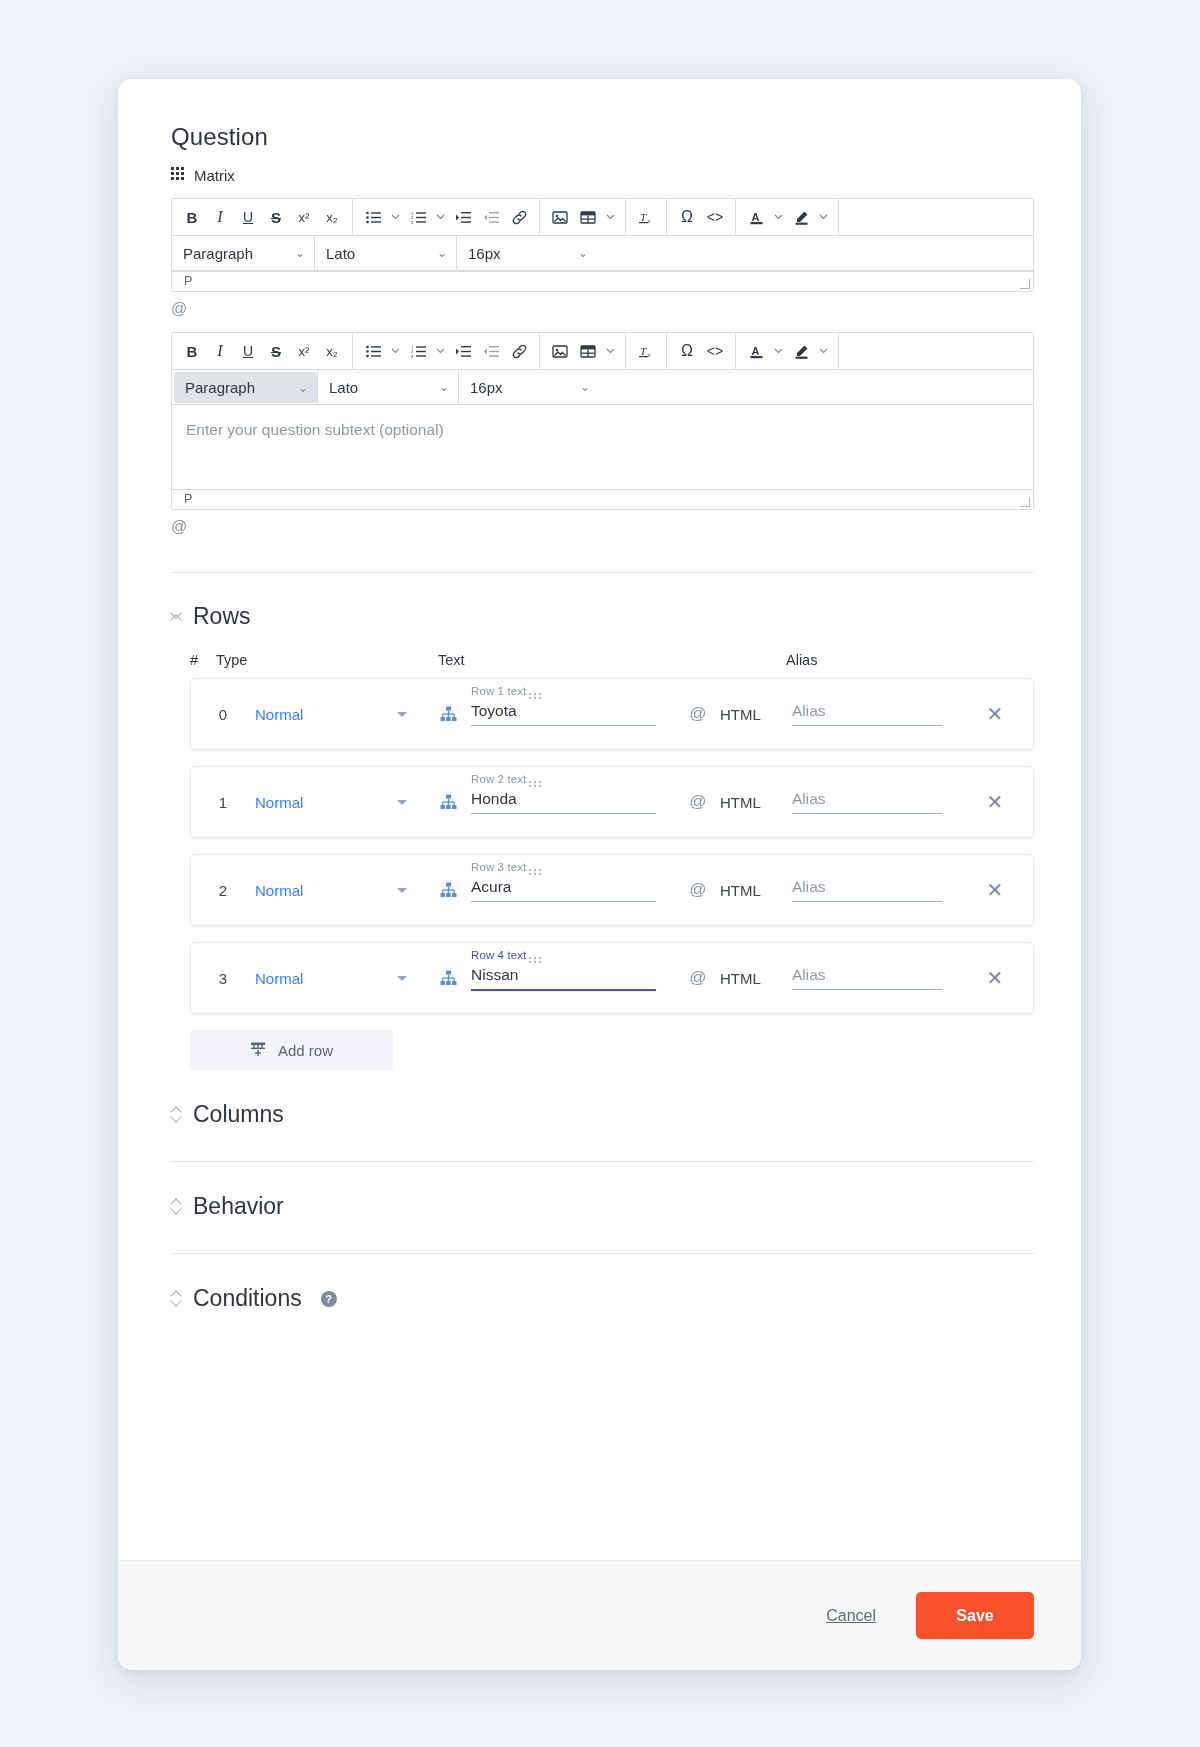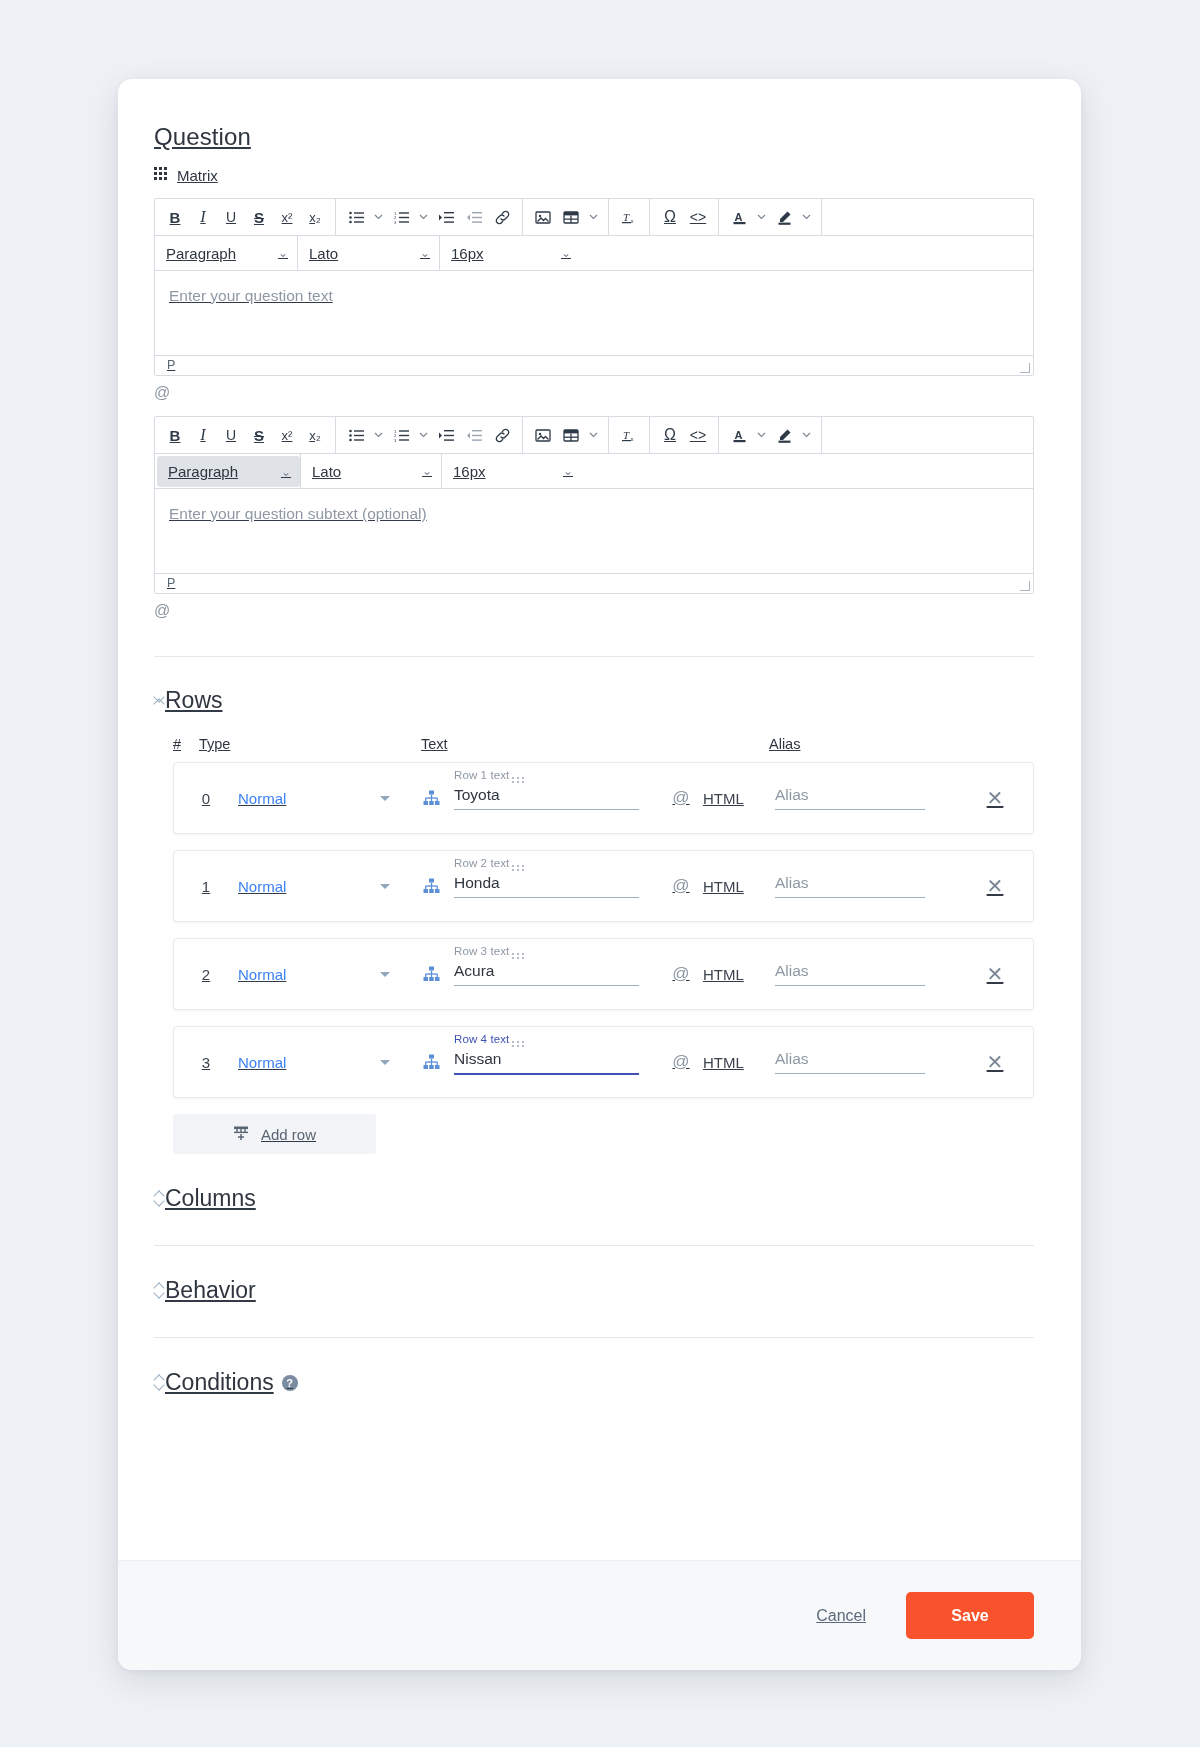--- a/index.html
+++ b/index.html
@@ -15,21 +15,21 @@
 
   
   .modal {
     position:absolute; left:118px; top:79px;
     width:963px; height:1591px;
     background:#ffffff;
     border-radius:14px;
     box-shadow:0 10px 34px rgba(40,55,80,.13), 0 2px 6px rgba(40,55,80,.06);
     overflow:hidden;
   }
-  .modal-body { padding:44px 47px 0 36px;text-decoration:underline; }
+  .modal-body { padding:44px 47px 0 53px; }
 
   
   .q-title { font-size:24px; font-weight:400; color:#2f3640; letter-spacing:.1px; }
   .q-type { display:flex; align-items:flex-start; gap:9px; margin-top:16px; font-size:15px; color:#2f3640; }
   .matrix-ico { display:inline-block; width:14px; height:14px; position:relative; }
   .matrix-ico i {
     position:absolute; width:3px; height:3px; background:#2f3640; display:block;
   }
 
   
@@ -66,21 +66,21 @@
   .ed-status:after{
     content:""; position:absolute; right:3px; bottom:2px; width:9px; height:9px;
     border-right:1px solid #aab3bd; border-bottom:1px solid #aab3bd;
   }
   .at-link { margin-top:8px; font-size:16px; color:#8b96a3; cursor:pointer; display:inline-block; }
 
   
   .divider { height:1px; background:#e3e7ec; margin:36px 0 0 0; }
 
   
-  .sec-head { display:flex; align-items:center; cursor:pointer; }
+  .sec-head { display:flex; align-items:center; gap:11px; cursor:pointer; }
   .sec-title { font-size:23px; font-weight:400; color:#2f3640; }
   .updown { width:11px; height:17px; position:relative; flex:0 0 11px; }
   .updown:before, .updown:after {
     content:""; position:absolute; left:1px; width:7px; height:7px;
     border-left:1.6px solid #9bb0c4; border-top:1.6px solid #9bb0c4;
   }
   .updown:before { top:2px; transform:rotate(45deg); }
   .updown:after  { bottom:2px; transform:rotate(225deg); }
   .updown.collapse:before { top:1px; transform:rotate(225deg); }
   .updown.collapse:after  { bottom:1px; transform:rotate(45deg); }
@@ -148,21 +148,21 @@
     background:#f7f8fa; border-top:1px solid #eceff3;
     display:flex; align-items:center; justify-content:flex-end;
     padding-right:47px; gap:34px;
   }
   .btn-cancel {
     background:none; border:none; font-size:16px; color:#5d6b7c; cursor:pointer;
     font-family:"Liberation Sans", sans-serif; font-weight:400;text-decoration:underline;
   }
   .btn-save {
     background:#f8532c; border:none; color:#fff; font-size:16px; font-weight:700;
-    width:128px; height:47px; border-radius:5px; cursor:pointer;
+    width:118px; height:47px; border-radius:5px; cursor:pointer;
     font-family:"Liberation Sans", sans-serif;
   }
 </style>
 </head>
 <body>
 
 <div class="modal">
   <div class="modal-body">
 
     
@@ -318,23 +318,20 @@
         <div class="sel font">
           <span>Lato</span>
           <span class="cv">⌄</span>
         </div>
         <div class="sel size">
           <span>16px</span>
           <span class="cv">⌄</span>
         </div>
       </div>
 
-      <div class="ed-area">
-        <div class="ed-ph">Enter your question text</div>
-      </div>
       <div class="ed-status">
         <span>P</span>
       </div>
     </div>
     <div class="at-link">@</div>
 
     
     <div class="editor">
       <div class="tb-row">
         <div class="tb-group">

